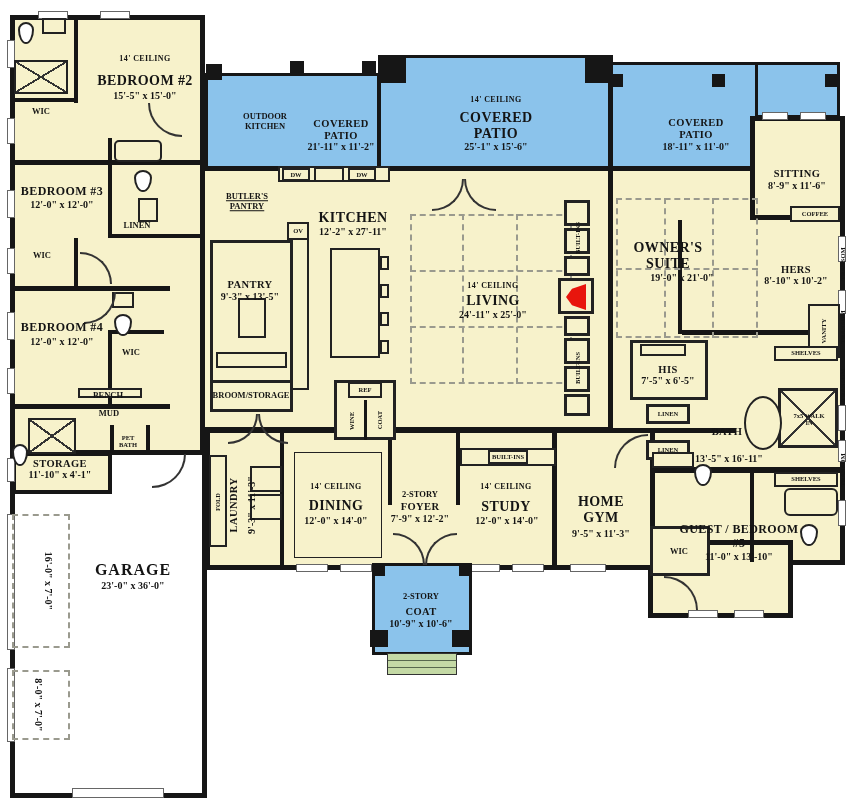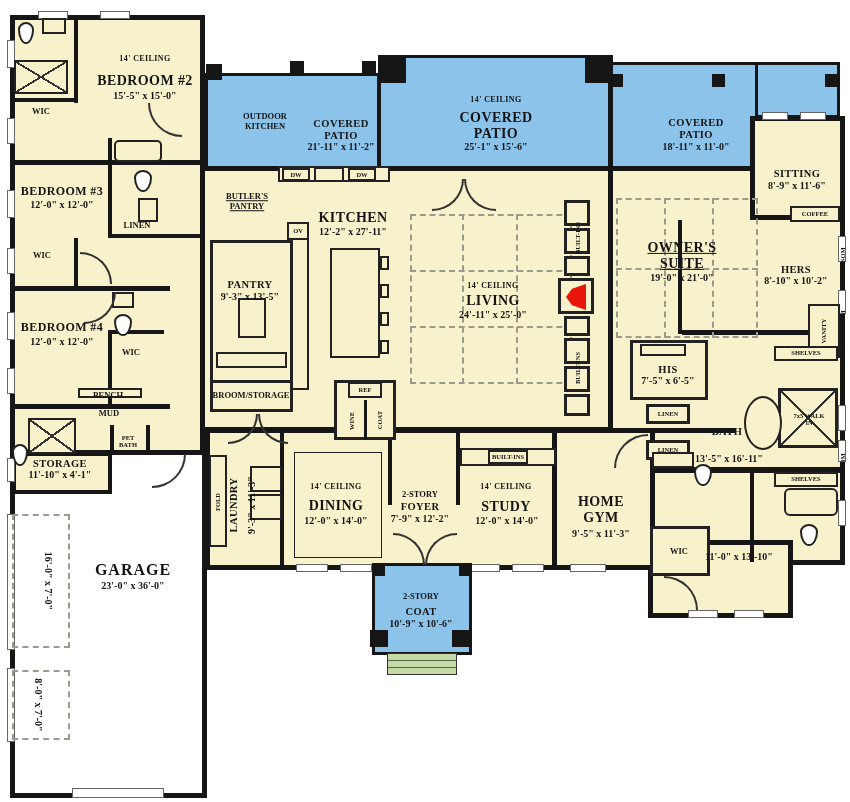--- a/index.html
+++ b/index.html
@@ -256,21 +256,21 @@
   <div class="lbl xs" style="left:365px;top:390px;">REF</div>
   <div class="lbl xs rotl" style="left:352px;top:421px;">WINE</div>
   <div class="lbl xs rotl" style="left:380px;top:420px;">COAT</div>
 
   <div class="lbl ceil" style="left:493px;top:286px;">14' CEILING</div>
   <div class="lbl rname" style="left:493px;top:301px;">LIVING</div>
   <div class="lbl rdims" style="left:493px;top:315px;">24'-11" x 25'-0"</div>
   <div class="lbl xs rotl" style="left:578px;top:238px;">BUILT-INS</div>
   <div class="lbl xs rotl" style="left:578px;top:368px;">BUILT-INS</div>
 
-  <div class="lbl rname wrap" style="left:682px;top:256px;width:92px;text-decoration:underline;">OWNER'S SUITE</div>
+  <div class="lbl rname wrap" style="left:668px;top:256px;width:92px;">OWNER'S SUITE</div>
   <div class="lbl rdims" style="left:682px;top:278px;">19'-0" x 21'-0"</div>
   <div class="lbl rname smn" style="left:797px;top:174px;">SITTING</div>
   <div class="lbl rdims" style="left:797px;top:186px;">8'-9" x 11'-6"</div>
   <div class="lbl xs" style="left:815px;top:214px;">COFFEE</div>
   <div class="lbl rname smn" style="left:796px;top:270px;">HERS</div>
   <div class="lbl rdims" style="left:796px;top:281px;">8'-10" x 10'-2"</div>
   <div class="lbl xs rotl" style="left:824px;top:331px;">VANITY</div>
   <div class="lbl xs" style="left:806px;top:353px;">SHELVES</div>
   <div class="lbl rname smn" style="left:668px;top:370px;">HIS</div>
   <div class="lbl rdims" style="left:668px;top:381px;">7'-5" x 6'-5"</div>
@@ -305,20 +305,21 @@
   <div class="lbl sm" style="left:420px;top:495px;">2-STORY</div>
   <div class="lbl rname smn" style="left:420px;top:507px;">FOYER</div>
   <div class="lbl rdims" style="left:420px;top:519px;">7'-9" x 12'-2"</div>
   <div class="lbl xs" style="left:508px;top:457px;">BUILT-INS</div>
   <div class="lbl ceil" style="left:506px;top:487px;">14' CEILING</div>
   <div class="lbl rname" style="left:506px;top:507px;">STUDY</div>
   <div class="lbl rdims" style="left:507px;top:521px;">12'-0" x 14'-0"</div>
 
   <div class="lbl rname wrap" style="left:601px;top:510px;width:60px;">HOME GYM</div>
   <div class="lbl rdims" style="left:601px;top:534px;">9'-5" x 11'-3"</div>
+  <div class="lbl rname mid wrap" style="left:739px;top:537px;width:120px;">GUEST / BEDROOM #5</div>
   <div class="lbl rdims" style="left:739px;top:557px;">11'-0" x 13'-10"</div>
   <div class="lbl sm" style="left:679px;top:552px;">WIC</div>
 
   <div class="lbl sm" style="left:421px;top:597px;">2-STORY</div>
   <div class="lbl rname smn" style="left:421px;top:612px;">COAT</div>
   <div class="lbl rdims" style="left:421px;top:624px;">10'-9" x 10'-6"</div>
 
 </div>
 
 </body></html>

